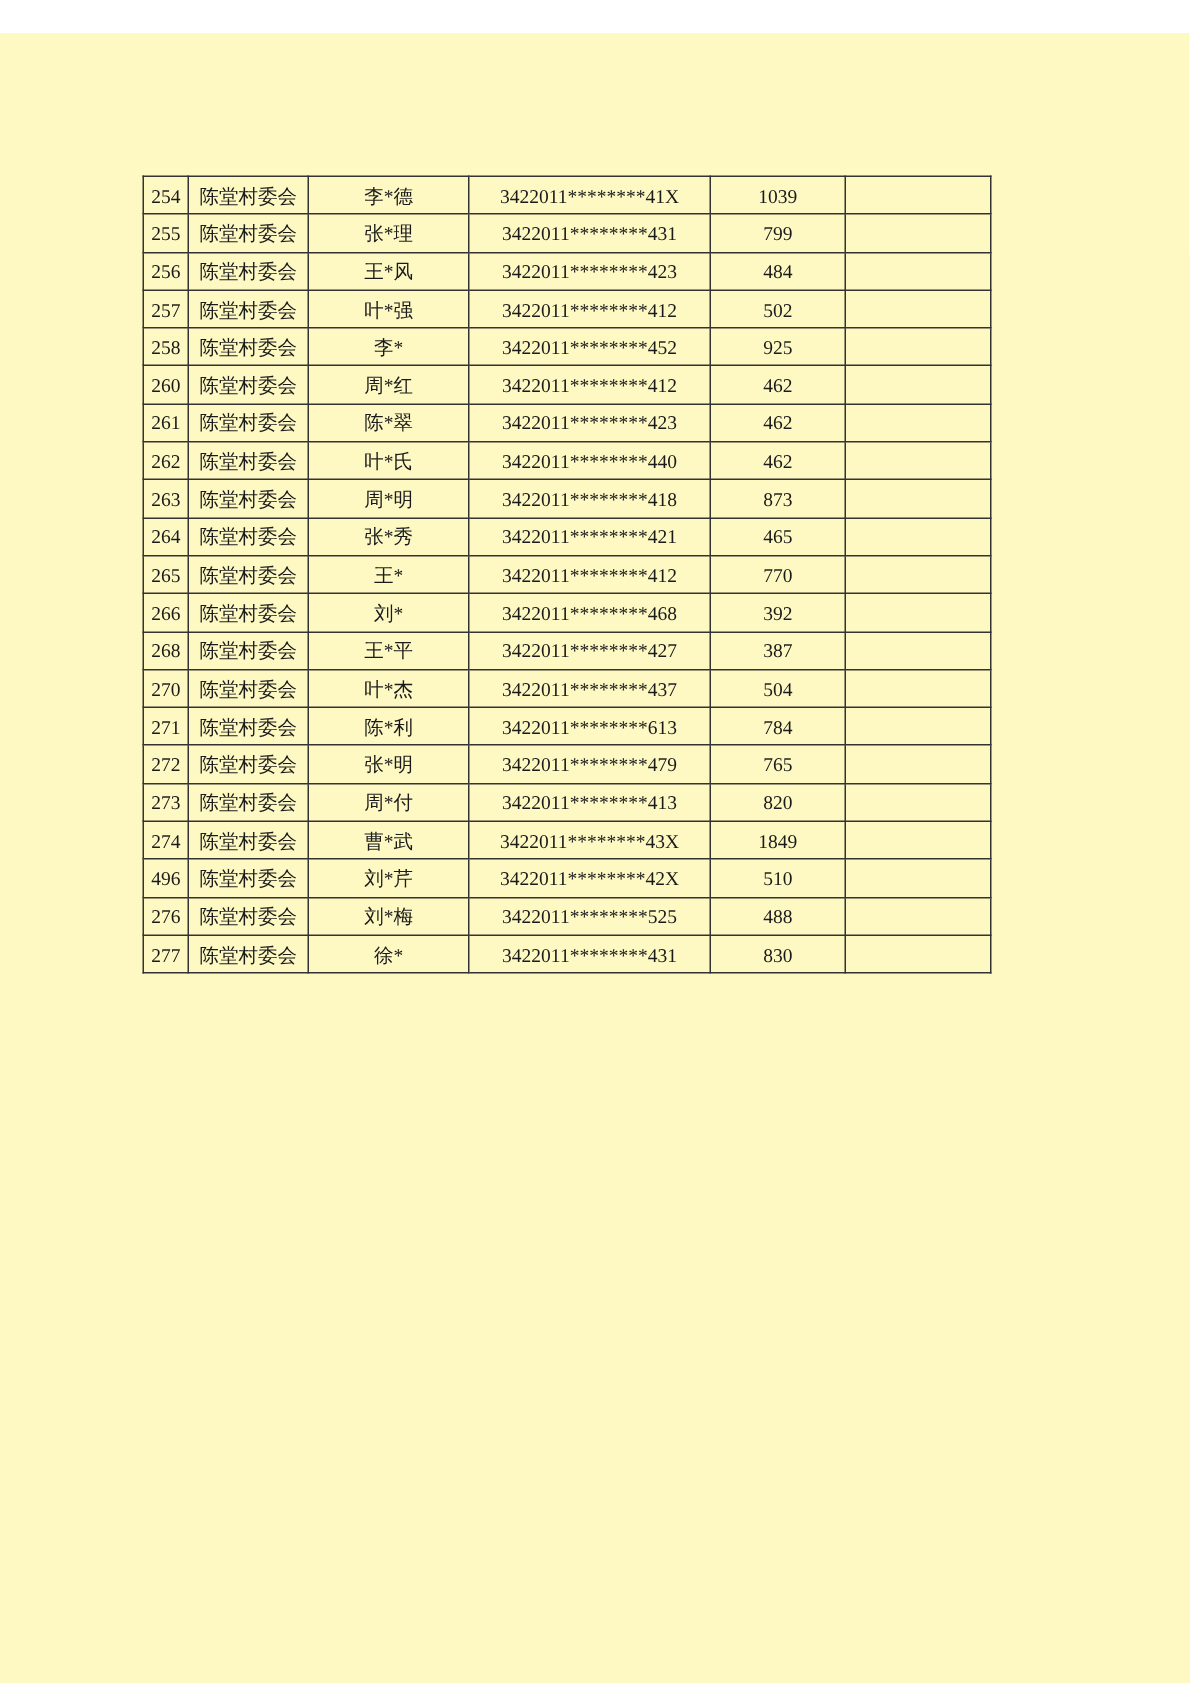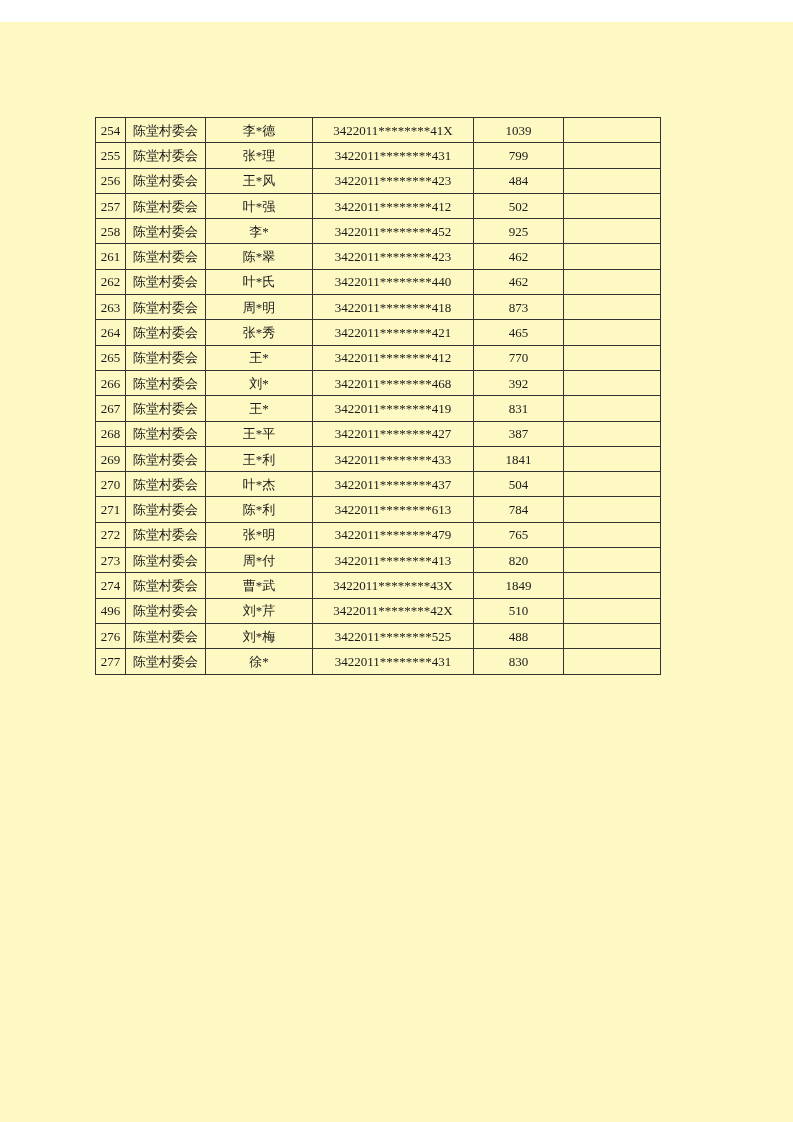--- a/index.html
+++ b/index.html
@@ -91,20 +91,28 @@
   </tr>
         <tr>
     <td>258</td>
     <td>陈堂村委会</td>
     <td>李*</td>
     <td>3422011********452</td>
     <td>925</td>
     <td></td>
   </tr>
         <tr>
+    <td>260</td>
+    <td>陈堂村委会</td>
+    <td>周*红</td>
+    <td>3422011********412</td>
+    <td>462</td>
+    <td></td>
+  </tr>
+        <tr>
     <td>261</td>
     <td>陈堂村委会</td>
     <td>陈*翠</td>
     <td>3422011********423</td>
     <td>462</td>
     <td></td>
   </tr>
         <tr>
     <td>262</td>
     <td>陈堂村委会</td>
@@ -139,41 +147,25 @@
   </tr>
         <tr>
     <td>266</td>
     <td>陈堂村委会</td>
     <td>刘*</td>
     <td>3422011********468</td>
     <td>392</td>
     <td></td>
   </tr>
         <tr>
-    <td>267</td>
-    <td>陈堂村委会</td>
-    <td>王*</td>
-    <td>3422011********419</td>
-    <td>831</td>
-    <td></td>
-  </tr>
-        <tr>
     <td>268</td>
     <td>陈堂村委会</td>
     <td>王*平</td>
     <td>3422011********427</td>
     <td>387</td>
-    <td></td>
-  </tr>
-        <tr>
-    <td>269</td>
-    <td>陈堂村委会</td>
-    <td>王*利</td>
-    <td>3422011********433</td>
-    <td>1841</td>
     <td></td>
   </tr>
         <tr>
     <td>270</td>
     <td>陈堂村委会</td>
     <td>叶*杰</td>
     <td>3422011********437</td>
     <td>504</td>
     <td></td>
   </tr>

